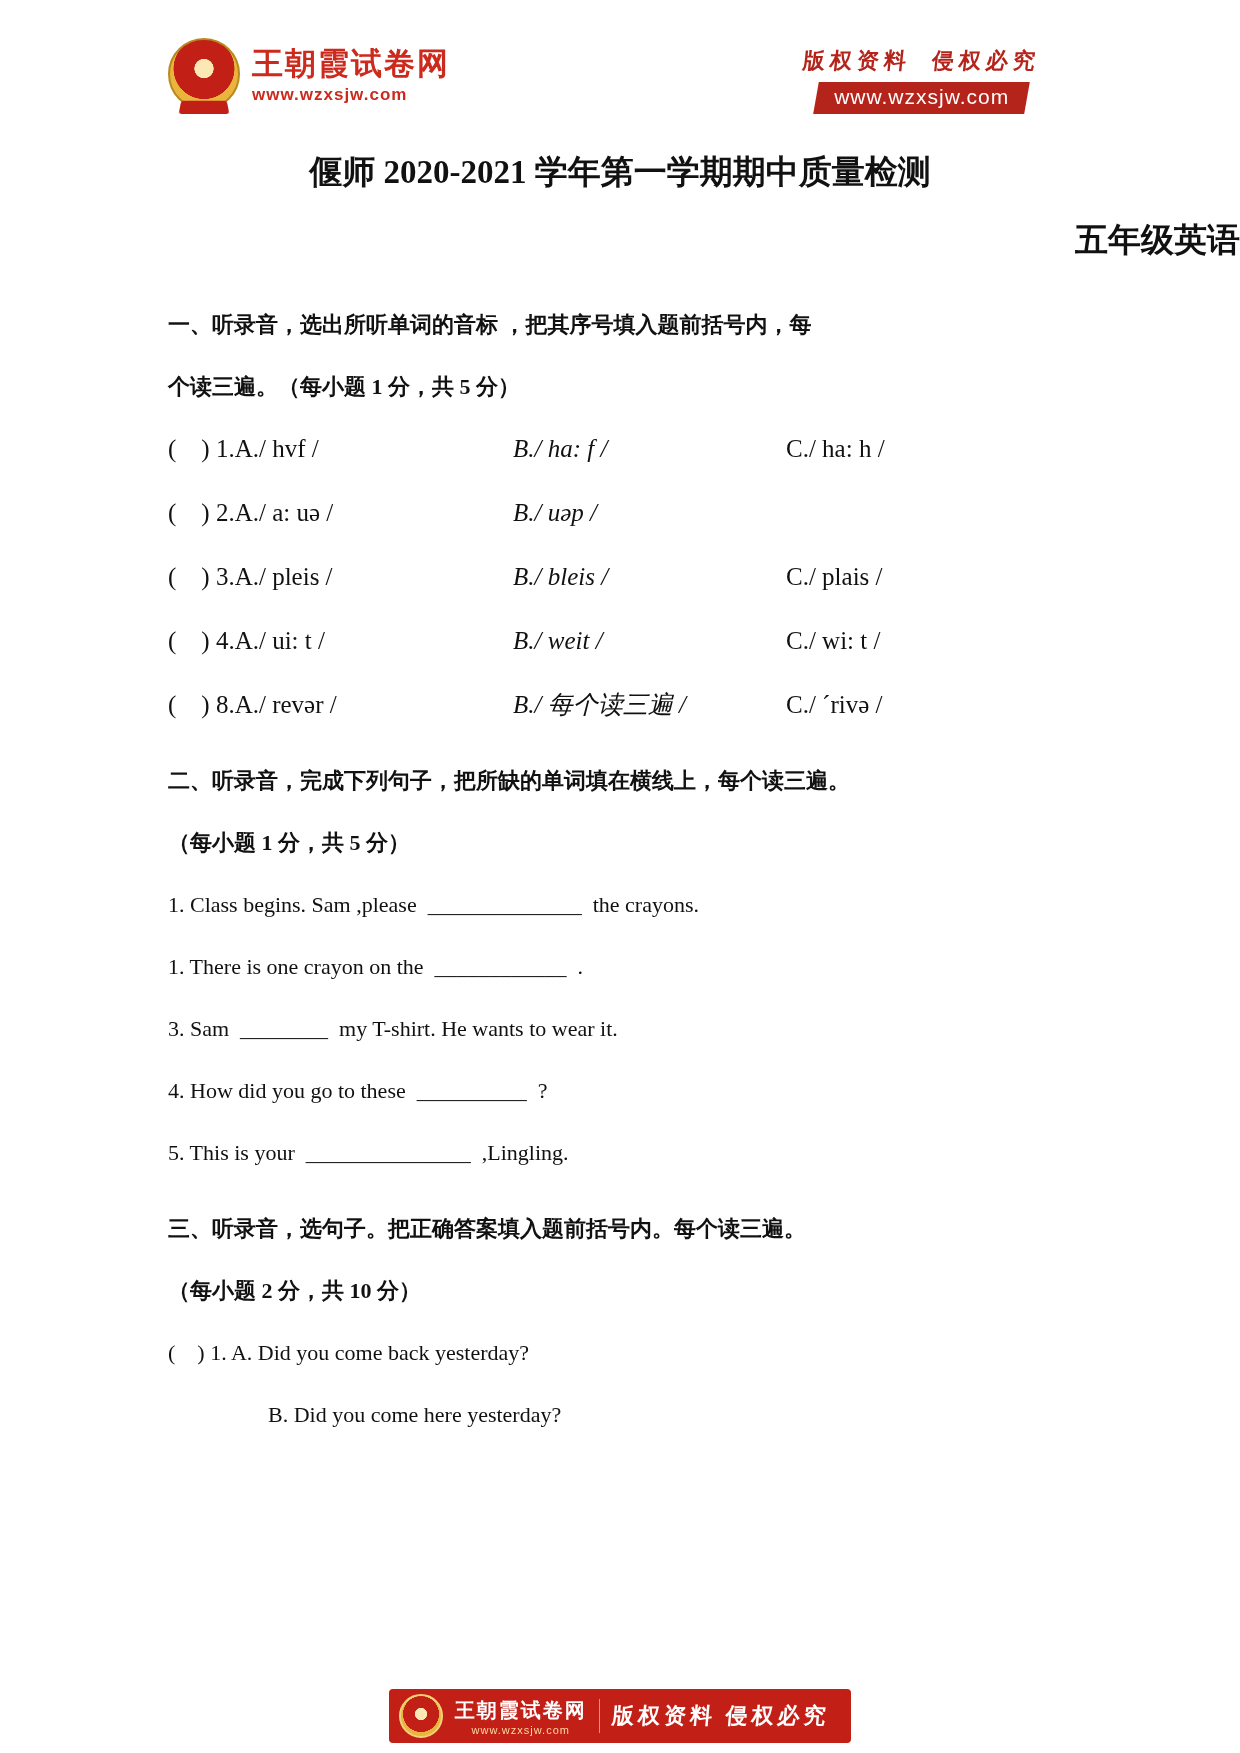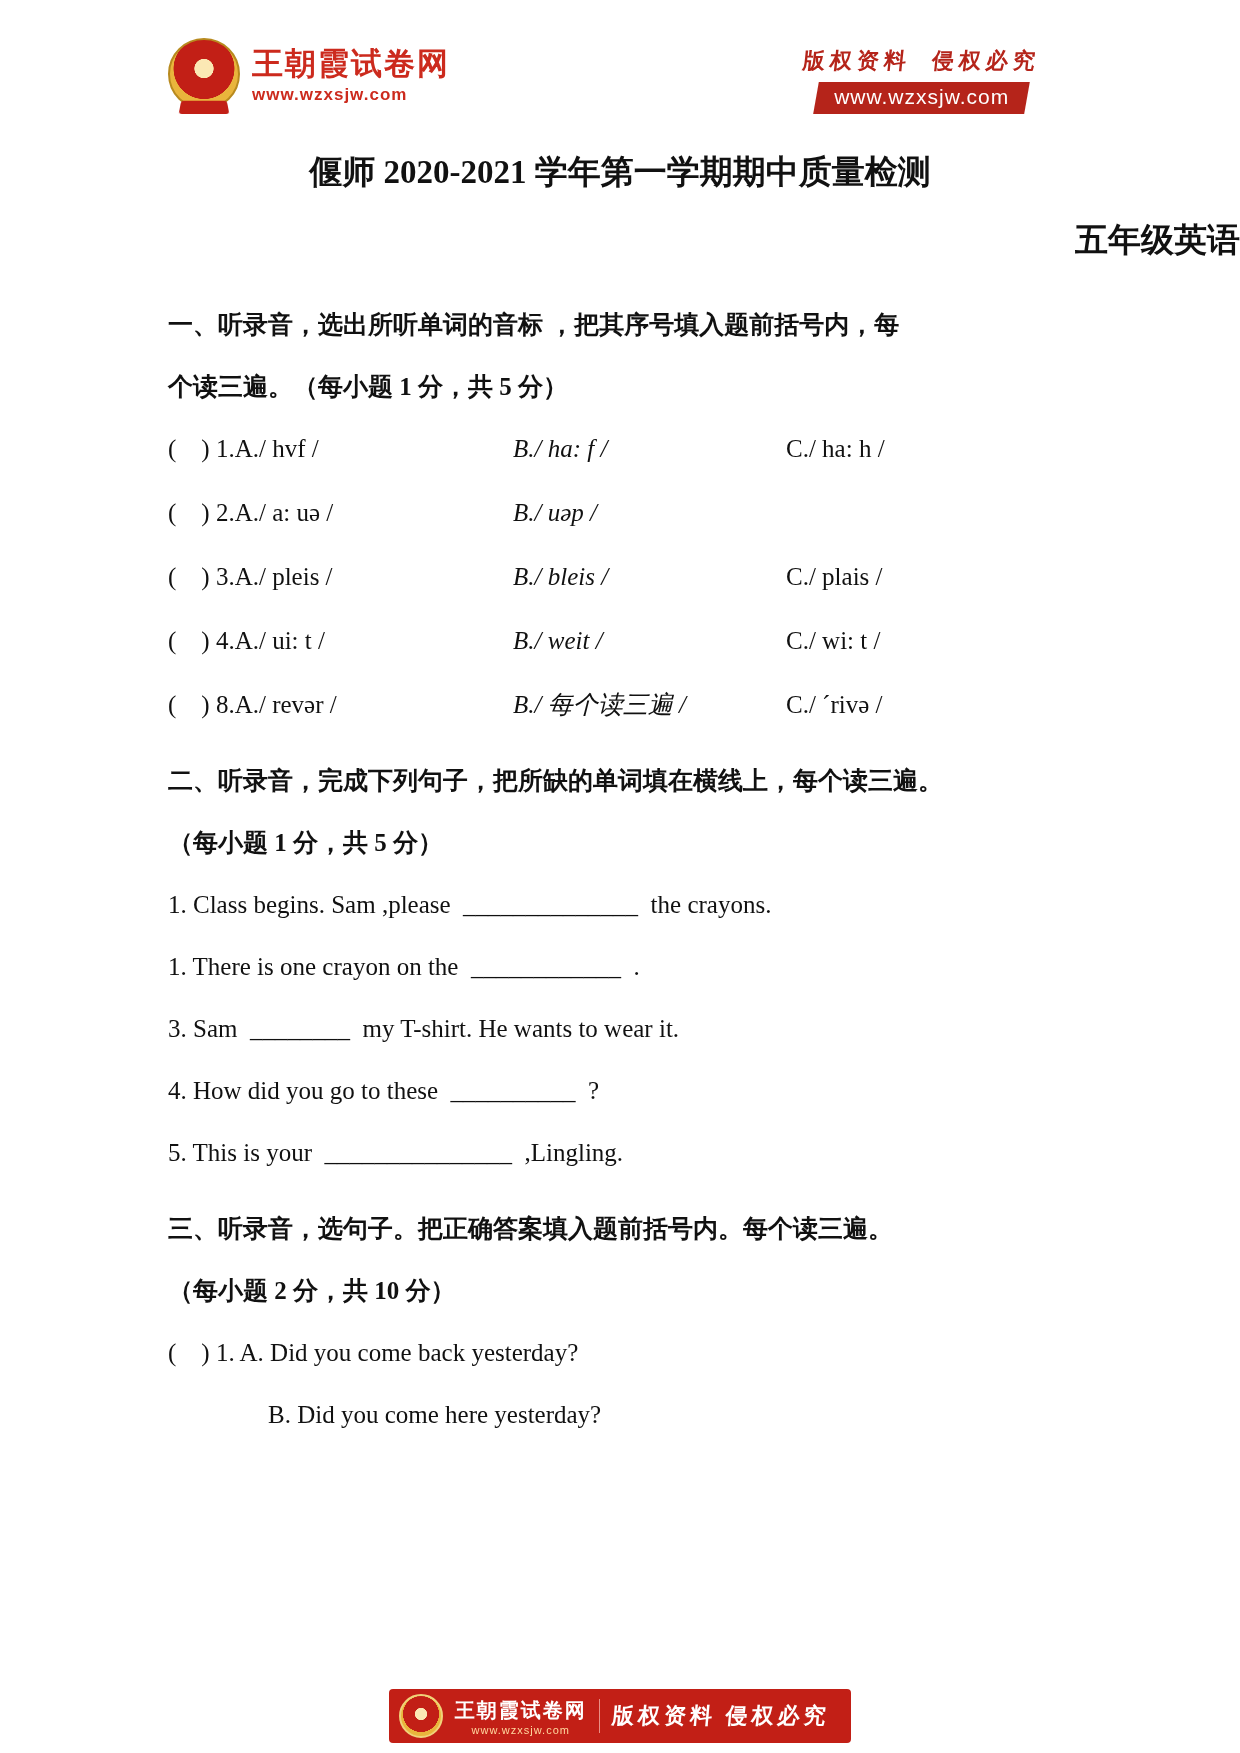--- a/index.html
+++ b/index.html
@@ -71,21 +71,21 @@
     margin-top: 24px; line-height: 44px;
   }
   .section-title {
     text-align: center; font-weight: 700; font-size: 30px;
     margin-top: 66px; line-height: 42px;
   }
 
   
   .content { padding: 0 168px; }
   .line {
-    font-size: 25px; line-height: 42px; margin-bottom: 20px;
+    font-size: 22px; line-height: 42px; margin-bottom: 20px;
     white-space: pre-wrap;
   }
   .bold { font-weight: 700; }
   .instr-1 { margin-top: 42px; }
   .opt-row { display: flex; margin-bottom: 22px; }
   .opt-row span { font-size: 25px; line-height: 42px; white-space: pre; }
   .opt-a { width: 345px; }
   .opt-b { width: 273px; font-style: italic; }
   .opt-c { flex: 1; }
   .gap-before { margin-top: 34px; }

